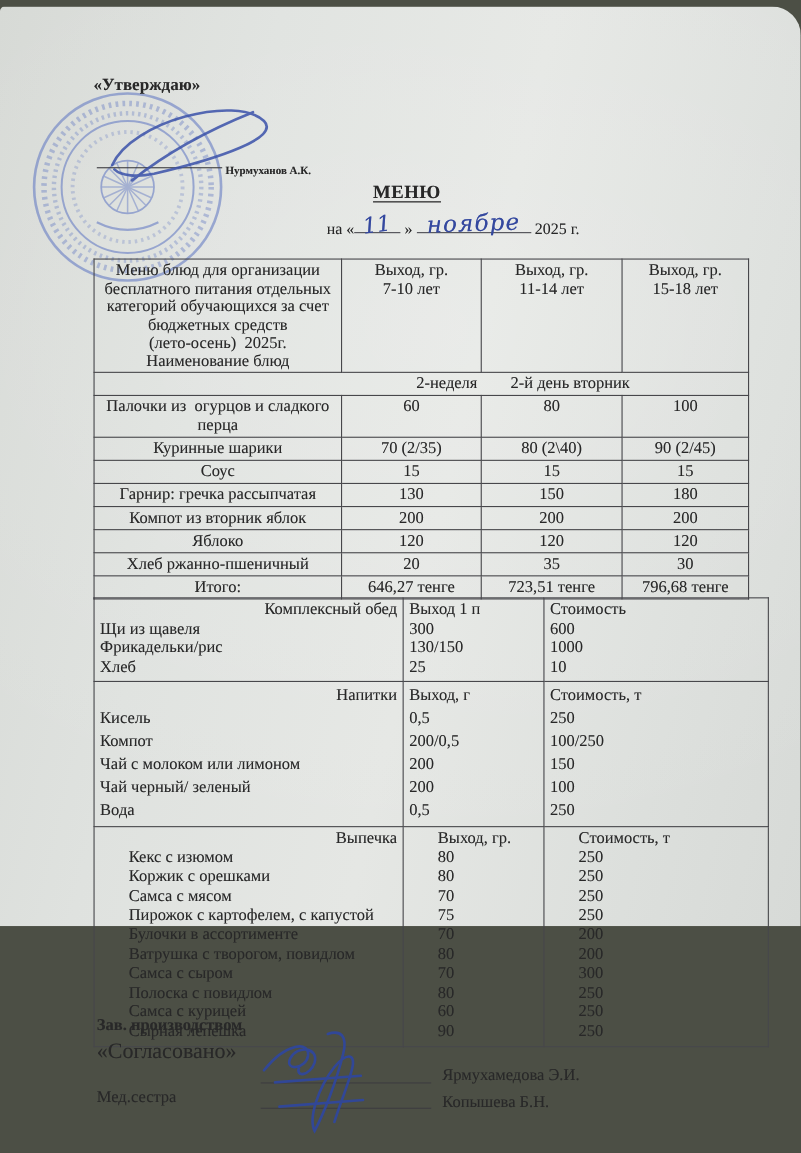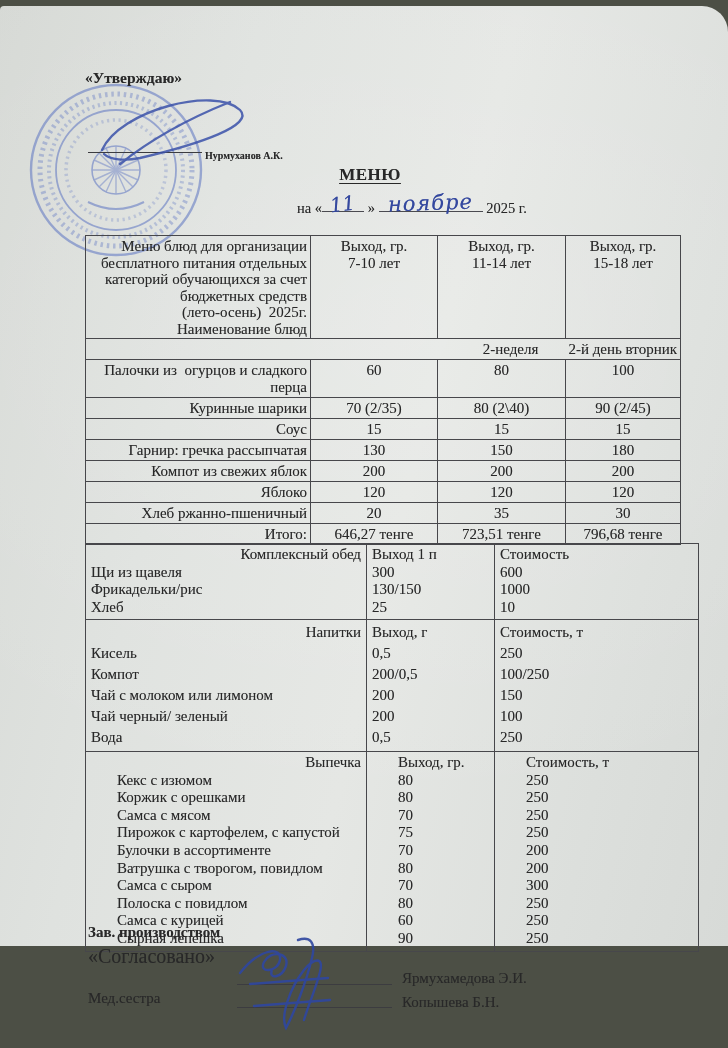--- a/index.html
+++ b/index.html
@@ -3,21 +3,21 @@
 <meta charset="utf-8">
 <style>
   html,body{margin:0;padding:0;}
   body{
     width:728px;height:1048px;overflow:hidden;position:relative;
     background:#4c4f45;
     font-family:"Liberation Serif","DejaVu Serif",serif;
     color:#282828;
   }
   .paper{
-    position:absolute;left:0;top:6px;width:728px;height:940px;
+    position:absolute;left:0;top:6px;width:728px;height:836px;
     background:
       radial-gradient(ellipse 900px 700px at 55% 35%, rgba(255,255,255,.18), rgba(0,0,0,0) 70%),
       linear-gradient(103deg,#d6d9d5 0%,#dfe2df 28%,#e5e7e4 55%,#dcdfdc 82%,#d7dad7 100%);
     border-radius:4px 26px 0 0;
   }
   .abs{position:absolute;}
   .doc-text{color:#282828;text-shadow:0 0 .5px rgba(40,40,46,.35);}
   .b{font-weight:bold;}
 
   
@@ -39,21 +39,21 @@
 
   
   table{border-collapse:collapse;table-layout:fixed;}
   td{border:1.6px solid #47474b;padding:1px 3px;vertical-align:top;
      white-space:pre-wrap;overflow:hidden;}
   .t1{left:85px;top:229px;width:595px;font-size:15px;}
   .t1 .th{height:98px;text-align:center;line-height:16.5px;padding-top:2px;}
   .t1 .th-desc{text-align:left;}
   .t1-week td{white-space:pre;line-height:19px;padding-left:188px;font-size:15px;}
   .t1 tbody td{line-height:17px;text-align:center;padding-top:2px;}
-  .t1 tbody td:first-child{text-align:right;}
+  .t1 tbody td:first-child{text-align:center;}
   .t1-total td{line-height:20px;text-align:center;font-size:15px;}
   .t1-total td:first-child{text-align:left;}
 
   .t2{left:85px;top:537px;width:613px;font-size:15px;}
   .t2 td{padding:2px 5px 3px;}
   .t2 .sec-title,.t2 .sec-hdr{text-align:right;}
   .t2 .c2 div,.t2 .c3 div{text-align:left;}
   .t2 tr:nth-child(1) div{line-height:17.5px;}
   .t2 tr:nth-child(2) div{line-height:21px;}
   .t2 tr:nth-child(3) div{line-height:17.6px;margin-left:26px;}
@@ -161,21 +161,21 @@
           <td>15</td>
           <td>15</td>
         </tr>
         <tr>
           <td>Гарнир: гречка рассыпчатая</td>
           <td>130</td>
           <td>150</td>
           <td>180</td>
         </tr>
         <tr>
-          <td>Компот из свежих яблок</td>
+          <td>Компот из вторник яблок</td>
           <td>200</td>
           <td>200</td>
           <td>200</td>
         </tr>
         <tr>
           <td>Яблоко</td>
           <td>120</td>
           <td>120</td>
           <td>120</td>
         </tr>

